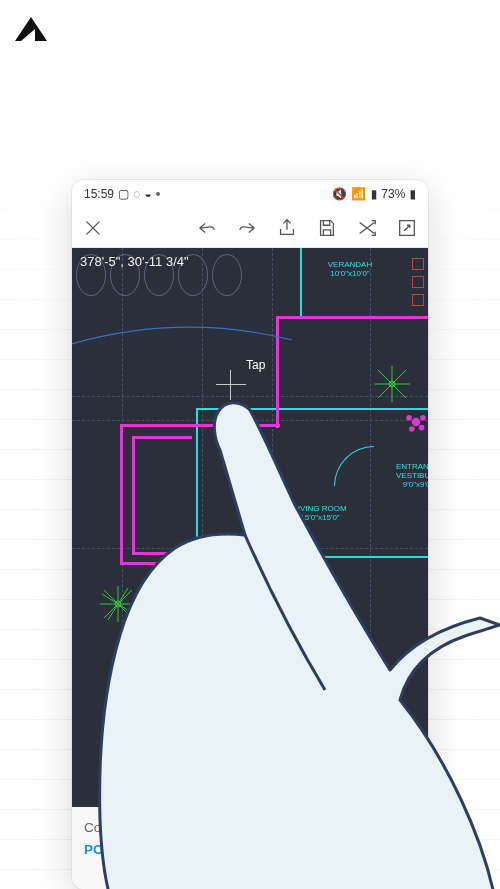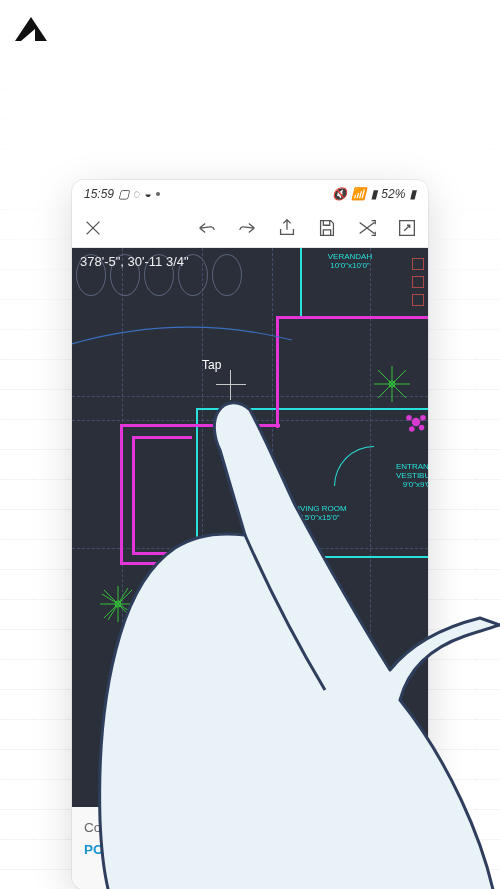--- a/index.html
+++ b/index.html
@@ -39,39 +39,39 @@
     position: absolute; left: 72px; top: 180px; width: 356px; height: 709px;
     border-radius: 12px; background: #fff; overflow: hidden;
     box-shadow: 0 0 0 1px rgba(0,0,0,0.06), 0 10px 40px rgba(0,0,0,0.15);
   }
 
   
   .statusbar {
     height: 28px; display: flex; align-items: center; justify-content: space-between;
     padding: 0 12px; font-size: 12px; color: #333; background: #fff;
   }
-  .statusbar .left, .statusbar .right { display: flex; align-items: center; gap: 4px; font-style: italic; }
+  .statusbar .left, .statusbar .right { display: flex; align-items: center; gap: 4px; }
   .statusbar .dot { width: 4px; height: 4px; border-radius: 50%; background: #666; }
 
   
   .toolbar {
     height: 40px; display: flex; align-items: center; padding: 0 10px; gap: 18px;
     background: #fff; border-bottom: 1px solid #e8e8e8;
   }
   .toolbar .spacer { flex: 1; }
   .toolbar .ico { width: 22px; height: 22px; display: flex; align-items: center; justify-content: center; color: #444; }
   .toolbar svg { width: 22px; height: 22px; stroke: #555; stroke-width: 1.4; fill: none; }
 
   
   .canvas {
     position: relative; width: 100%; height: 560px; background: #2a2f3a; overflow: hidden;
     font-size: 10px; color: #c7cacf;
   }
   .coord { position: absolute; top: 6px; left: 8px; font-size: 13px; color: #f0f0f0; }
-  .tap-label { position: absolute; color: #fff; font-size: 12px; }
+  .tap-label { position: absolute; color: #fff; font-size: 12px; margin-left: 44px; }
   .crosshair { position: absolute; width: 30px; height: 30px; }
   .crosshair::before, .crosshair::after { content:""; position:absolute; background:#c7c7c7; }
   .crosshair::before { left:14px; top:0; width:1px; height:30px; }
   .crosshair::after  { top:14px; left:0; height:1px; width:30px; }
 
   
   .dashed-h, .dashed-v { position:absolute; border:0 dashed #44506a; }
   .dashed-h { border-top-width:1px; width:100%; left:0; }
   .dashed-v { border-left-width:1px; height:100%; top:0; }
 
@@ -124,21 +124,21 @@
         <span>15:59</span>
         <span>▢</span>
         <span>◌</span>
         <span>◒</span>
         <span class="dot"></span>
       </div>
       <div class="right">
         <span>🔇</span>
         <span>📶</span>
         <span>▮</span>
-        <span>52%</span>
+        <span>73%</span>
         <span>▮</span>
       </div>
     </div>
 
     <div class="toolbar">
       <div class="ico">
         <svg viewBox="0 0 24 24">
             <path d="M5 5 L19 19 M19 5 L5 19"></path>
           </svg>
       </div>
@@ -186,21 +186,21 @@
       <div class="dashed-v" style="left:298px"></div>
 
       <div class="oval" style="left:4px"></div>
       <div class="oval" style="left:38px"></div>
       <div class="oval" style="left:72px"></div>
       <div class="oval" style="left:106px"></div>
       <div class="oval" style="left:140px"></div>
 
       <div class="line-cyan" style="left:228px; top:0; width:2px; height:70px"></div>
       <div class="line-cyan" style="left:228px; top:68px; width:128px; height:2px"></div>
-      <div class="room-label" style="left:248px; top:4px; width:60px">
+      <div class="room-label" style="left:248px; top:12px; width:60px">
         <div>VERANDAH</div>
         <div>10'0"x10'0"</div>
       </div>
 
       <div class="line-cyan" style="left:124px; top:160px; width:232px; height:2px"></div>
       <div class="line-cyan" style="left:124px; top:160px; width:2px; height:150px"></div>
       <div class="line-cyan" style="left:124px; top:308px; width:232px; height:2px"></div>
       <div class="room-label" style="left:208px; top:256px; width:80px">
         <div>LIVING ROOM</div>
         <div>15'0"x15'0"</div>

